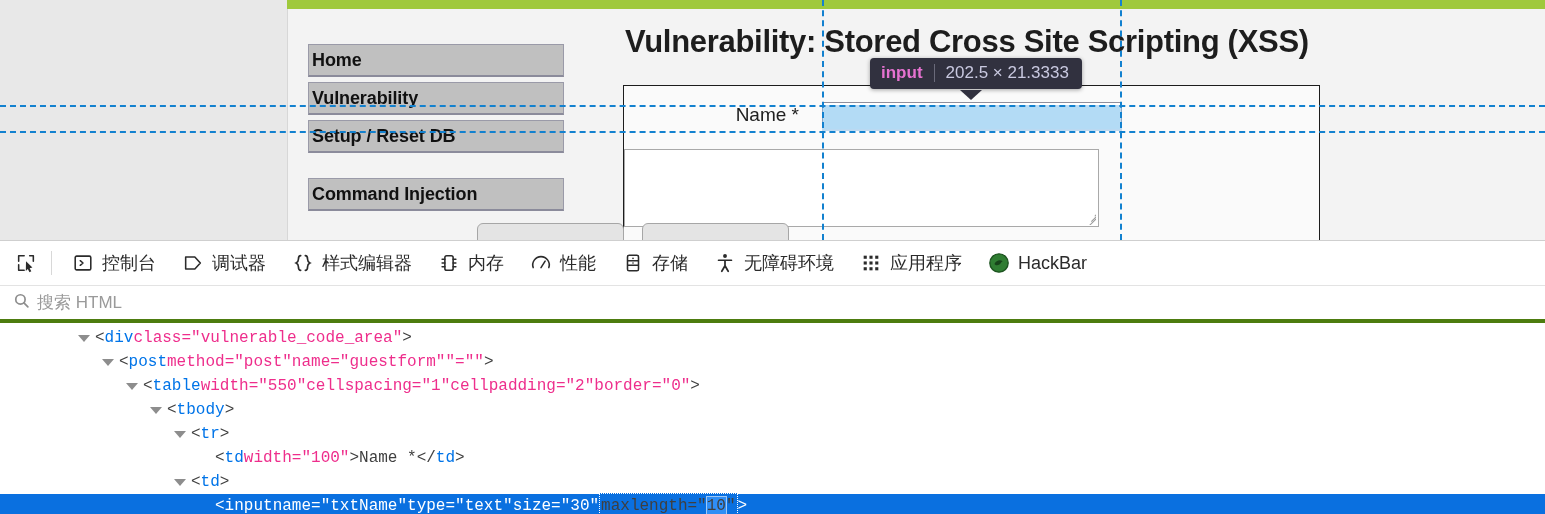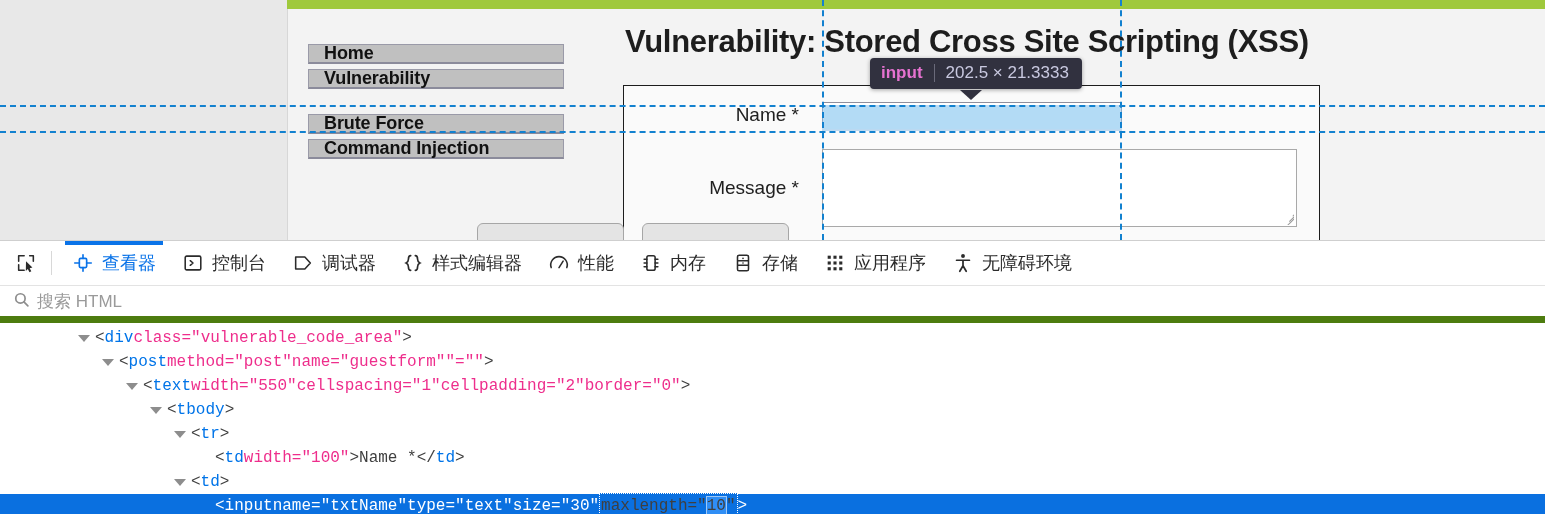--- a/index.html
+++ b/index.html
@@ -28,26 +28,26 @@
     left: 287px; top: 0; width: 1258px; height: 9px;
     background: #9fc93c;
   }
 
   
   #dvwa-menu {
     position: absolute;
     left: 308px; top: 44px; width: 256px;
   }
   .menu-btn {
-    height: 20px;
+    height: 33px;
     background: #c0c0c0;
     border: 1px solid #9a9aa8;
     border-bottom: 2px solid #8b8b9b;
     display: flex; align-items: center;
-    padding-left: 15px;
+    padding-left: 3px;
     font-size: 18px; font-weight: bold; color: #111;
     letter-spacing: -0.1px;
     margin-bottom: 5px;
   }
   .menu-gap { height: 20px; }
 
   
   #page-title {
     position: absolute;
     left: 625px; top: 24px;
@@ -205,21 +205,21 @@
     height: 4px; background: #0a73e8;
   }
   .tab-icon { width: 22px; height: 22px; display:block; flex: 0 0 22px; }
 
   
   #dt-search {
     height: 37px;
     display: flex; align-items: center;
     gap: 7px;
     padding-left: 13px;
-    border-bottom: 7px solid #4d7c0f;
+    border-bottom: 4px solid #4d7c0f;
   }
   #dt-search .ph { font-size: 17px; color: #9a9a9a; }
 
   
   #dt-tree {
     position: relative;
     padding-top: 3px;
     font-family: "Liberation Mono", monospace;
     font-size: 16px;
     line-height: 24px;
@@ -268,41 +268,40 @@
   <div id="page-body"></div>
   <div id="green-bar"></div>
 
   <div id="dvwa-menu">
     <div class="menu-btn">
       <span>Home</span>
     </div>
     <div class="menu-btn">
       <span>Vulnerability</span>
     </div>
+    <div class="menu-btn">
+      <span>Setup / Reset DB</span>
+    </div>
     <div class="menu-gap"></div>
-    <div class="menu-btn">
-      <span>Brute Force</span>
-    </div>
     <div class="menu-btn">
       <span>Command Injection</span>
     </div>
   </div>
 
   <div id="page-title">Vulnerability: Stored Cross Site Scripting (XSS)</div>
 
   <div id="vuln-box">
     <div id="form-table">
       <div class="form-row" id="name-row">
         <div class="form-label">Name *</div>
         <div id="name-input-wrap">
           <div id="name-input"></div>
         </div>
       </div>
       <div class="form-row" id="msg-row">
-        <div class="form-label">Message *</div>
         <div id="msg-textarea">
           <span class="resize-grip">
             <i style="top:11px; width:13px;"></i>
             <i style="top:7px; width:9px;"></i>
             <i style="top:3px; width:5px;"></i>
           </span>
         </div>
       </div>
     </div>
   </div>
@@ -333,29 +332,20 @@
   <div id="dt-toolbar">
 
     <div id="picker-btn">
       <svg class="tab-icon" viewBox="0 0 24 24" fill="none" stroke="#2b2b2b" stroke-width="1.7">
         <path d="M4 4 h6 M4 4 v6 M20 4 h-4 M20 4 v6 M4 20 h6 M4 20 v-6" stroke-linecap="round"></path>
         <path d="M12 10 l7 7 -3 .6 1.8 3.5 -2 1 -1.8-3.5 -2.2 2z" fill="#2b2b2b" stroke="none"></path>
       </svg>
     </div>
     <div id="toolbar-divider"></div>
 
-    <div class="dt-tab active">
-      <span>
-        <svg class="tab-icon" viewBox="0 0 24 24" fill="none" stroke="#0a73e8" stroke-width="1.8">
-          <rect x="8" y="7" width="8" height="10" rx="1.4"></rect>
-          <path d="M12 3v4 M12 17v4 M3 12h5 M16 12h5" stroke-linecap="round"></path>
-        </svg>
-      </span>
-      <span class="lbl">查看器</span>
-    </div>
 
     <div class="dt-tab">
       <span>
         <svg class="tab-icon" viewBox="0 0 24 24" fill="none" stroke="#2b2b2b" stroke-width="1.7">
           <rect x="3.5" y="4.5" width="17" height="15" rx="1.6"></rect>
           <path d="M9 9.5l3 2.5-3 2.5" stroke-linecap="round" stroke-linejoin="round"></path>
         </svg>
       </span>
       <span class="lbl">控制台</span>
     </div>
@@ -376,47 +366,57 @@
           <path d="M9.5 4c-2.5 0-2.5 3-2.5 4s0 2.8-2.5 4c2.5 1.2 2.5 3 2.5 4s0 4 2.5 4" stroke-linecap="round"></path>
           <path d="M14.5 4c2.5 0 2.5 3 2.5 4s0 2.8 2.5 4c-2.5 1.2-2.5 3-2.5 4s0 4-2.5 4" stroke-linecap="round"></path>
         </svg>
       </span>
       <span class="lbl">样式编辑器</span>
     </div>
 
     <div class="dt-tab">
       <span>
         <svg class="tab-icon" viewBox="0 0 24 24" fill="none" stroke="#2b2b2b" stroke-width="1.7">
+          <rect x="7.5" y="4" width="9" height="16" rx="2"></rect>
+          <path d="M4.5 8h3 M4.5 12h3 M4.5 16h3 M16.5 8h3 M16.5 12h3 M16.5 16h3" stroke-linecap="round"></path>
+        </svg>
+      </span>
+      <span class="lbl">内存</span>
+    </div>
+
+    <div class="dt-tab">
+      <span>
+        <svg class="tab-icon" viewBox="0 0 24 24" fill="none" stroke="#2b2b2b" stroke-width="1.7">
           <path d="M3.5 17a9 9 0 1 1 17 0" stroke-linecap="round"></path>
           <path d="M12 17l4.5-7" stroke-linecap="round"></path>
         </svg>
       </span>
       <span class="lbl">性能</span>
-    </div>
-
-    <div class="dt-tab">
-      <span>
-        <svg class="tab-icon" viewBox="0 0 24 24" fill="none" stroke="#2b2b2b" stroke-width="1.7">
-          <rect x="7.5" y="4" width="9" height="16" rx="2"></rect>
-          <path d="M4.5 8h3 M4.5 12h3 M4.5 16h3 M16.5 8h3 M16.5 12h3 M16.5 16h3" stroke-linecap="round"></path>
-        </svg>
-      </span>
-      <span class="lbl">内存</span>
     </div>
 
     <div class="dt-tab">
       <span>
         <svg class="tab-icon" viewBox="0 0 24 24" fill="none" stroke="#2b2b2b" stroke-width="1.7">
           <rect x="6" y="3.5" width="12" height="17" rx="1.8"></rect>
           <path d="M6 9.5h12 M6 14.5h12"></path>
           <circle cx="12" cy="7" r=".9" fill="#2b2b2b" stroke="none"></circle>
           <circle cx="12" cy="12" r=".9" fill="#2b2b2b" stroke="none"></circle>
         </svg>
       </span>
       <span class="lbl">存储</span>
+    </div>
+
+    <div class="dt-tab">
+      <span>
+        <svg class="tab-icon" viewBox="0 0 24 24" fill="#2b2b2b" stroke="#2b2b2b" stroke-width="1.9">
+          <circle cx="12" cy="4.4" r="2.1" stroke="none"></circle>
+          <path d="M5 9h14 M12 9v6 M12 15l-3.5 6 M12 15l3.5 6" fill="none" stroke-linecap="round"></path>
+        </svg>
+      </span>
+      <span class="lbl">无障碍环境</span>
     </div>
 
     <div class="dt-tab">
       <span>
         <svg class="tab-icon" viewBox="0 0 24 24" fill="#2b2b2b" stroke="none">
           <rect x="4" y="4" width="3.4" height="3.4"></rect>
             <rect x="10.3" y="4" width="3.4" height="3.4"></rect>
             <rect x="16.6" y="4" width="3.4" height="3.4"></rect>
           <rect x="4" y="10.3" width="3.4" height="3.4"></rect>
             <rect x="10.3" y="10.3" width="3.4" height="3.4"></rect>
@@ -424,28 +424,28 @@
           <rect x="4" y="16.6" width="3.4" height="3.4"></rect>
             <rect x="10.3" y="16.6" width="3.4" height="3.4"></rect>
             <rect x="16.6" y="16.6" width="3.4" height="3.4"></rect>
         </svg>
       </span>
       <span class="lbl">应用程序</span>
     </div>
 
     <div class="dt-tab">
       <span>
-        <svg class="tab-icon" viewBox="0 0 24 24" fill="#2b2b2b" stroke="#2b2b2b" stroke-width="1.9">
-          <circle cx="12" cy="4.4" r="2.1" stroke="none"></circle>
-          <path d="M5 9h14 M12 9v6 M12 15l-3.5 6 M12 15l3.5 6" fill="none" stroke-linecap="round"></path>
-        </svg>
-      </span>
-      <span class="lbl">无障碍环境</span>
-    </div>
-
+        <svg class="tab-icon" viewBox="0 0 24 24">
+          <circle cx="12" cy="12" r="10" fill="#2f7d32"></circle>
+          <circle cx="12" cy="12" r="10" fill="none" stroke="#1d5420" stroke-width="1.5"></circle>
+          <path d="M7 13c2-4 6-5 9-3-2 1-2 3-4 4-2 .8-4 .5-5-1z" fill="#17431a"></path>
+        </svg>
+      </span>
+      <span class="lbl">HackBar</span>
+    </div>
   </div>
 
   <div id="dt-search">
     <span>
       <svg width="17" height="17" viewBox="0 0 24 24" fill="none" stroke="#8d8d8d" stroke-width="2.4">
         <circle cx="10.5" cy="10.5" r="6.6"></circle>
         <path d="M15.4 15.4L21 21" stroke-linecap="round"></path>
       </svg>
     </span>
     <span class="ph">搜索 HTML</span>
@@ -471,21 +471,21 @@
         <span class="punct"> </span>
         <span class="attr">name="guestform"</span>
         <span class="punct"> </span>
         <span class="attr">"=""</span>
         <span class="punct">&gt;</span>
       </div>
       <div class="tnode">
         <span style="display: inline-block; width: 126px; flex: 0 0 126px;"></span>
         <span class="twist"></span>
         <span class="punct">&lt;</span>
-        <span class="tag">text</span>
+        <span class="tag">table</span>
         <span class="punct"> </span>
         <span class="attr">width="550"</span>
         <span class="punct"> </span>
         <span class="attr">cellspacing="1"</span>
         <span class="punct"> </span>
         <span class="attr">cellpadding="2"</span>
         <span class="punct"> </span>
         <span class="attr">border="0"</span>
         <span class="punct">&gt;</span>
       </div>

